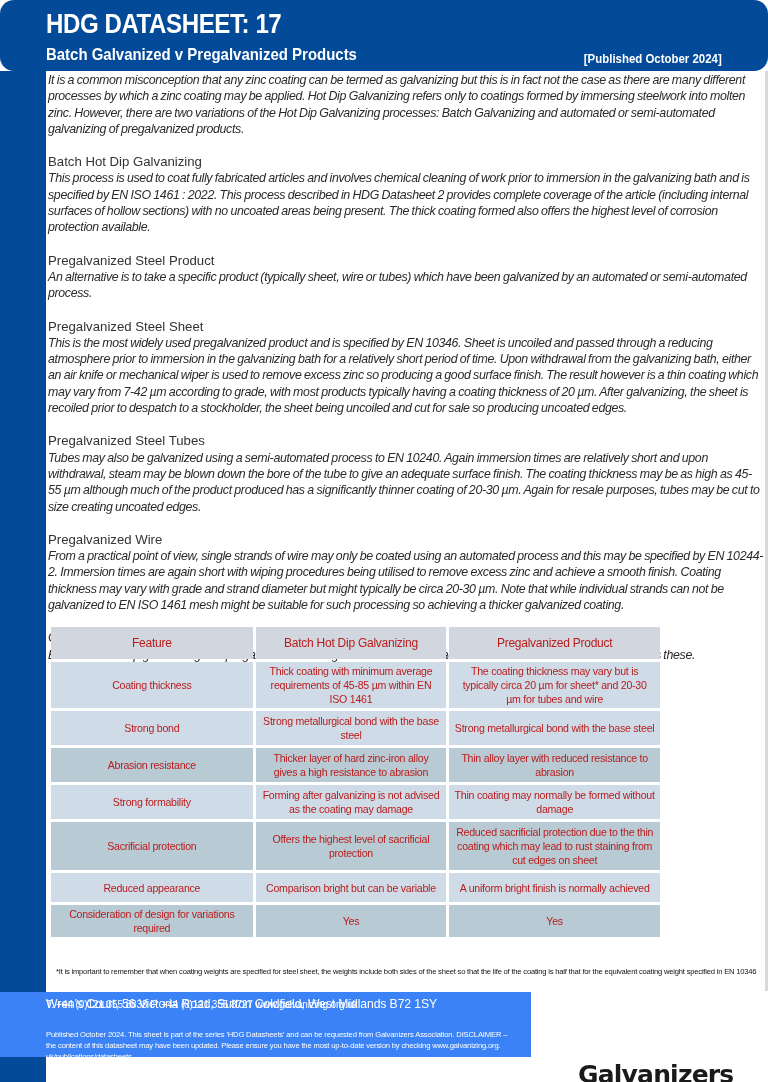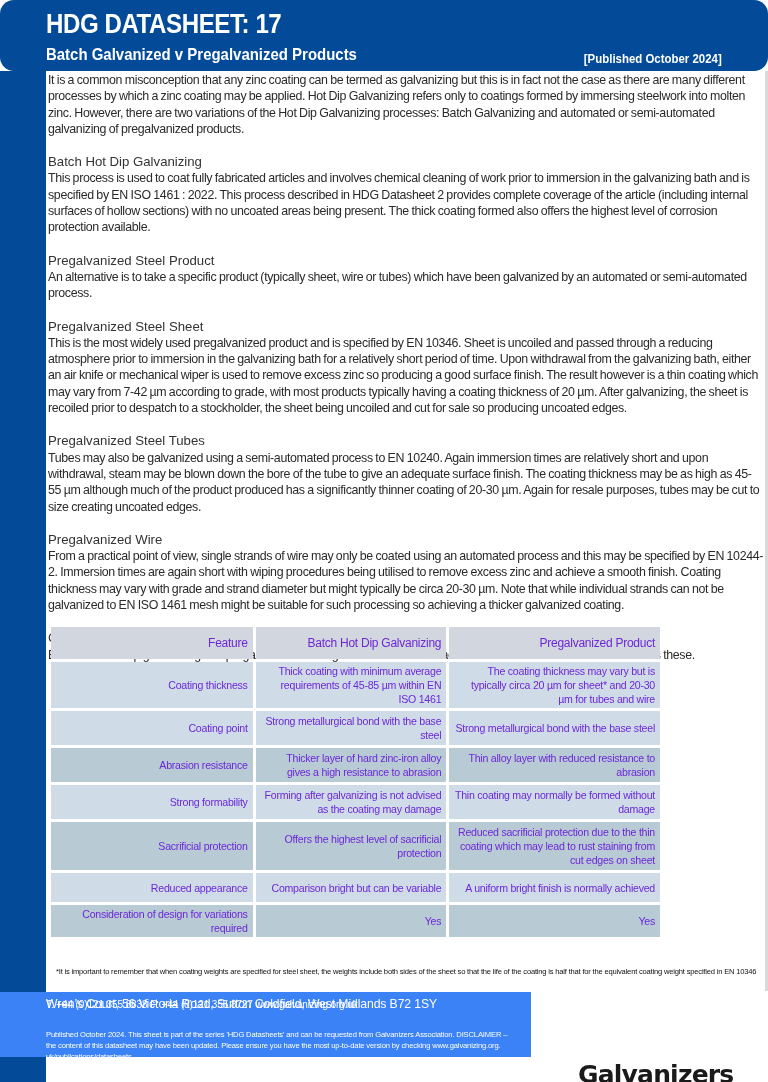--- a/index.html
+++ b/index.html
@@ -37,26 +37,26 @@
   }
   #content {
     position: absolute; left: 48px; top: 72px; width: 716px;
     font-size: 12.4px; line-height: 16.3px;
   }
   .para { margin: 0; transform-origin: left top; }
   .section { margin-top: 17px; }
   .heading {
     font-size: 13.2px; line-height: 16.3px; color: #333;
   }
-  .cond { letter-spacing: -0.35px; word-spacing: -0.5px; }
+  .cond { letter-spacing: -0.35px; word-spacing: -0.5px; font-style: italic; }
   #table-wrap { position: absolute; left: 51px; top: 624px; width: 612px; }
   table { border-collapse: separate; border-spacing: 3px 3px; width: 615px; margin-left: -3px; table-layout: fixed; }
   td, th {
-    font-size: 10.6px; line-height: 14px; font-weight: normal; text-align: right;
-    padding: 2px 5px; vertical-align: middle; color: #6d28d9;
+    font-size: 10.6px; line-height: 14px; font-weight: normal; text-align: center;
+    padding: 2px 5px; vertical-align: middle; color: #b91c1c;
     letter-spacing: -0.25px;
   }
   th { background: #d2d6de; height: 28px; font-size: 12px; }
   tr.light td { background: #cfdce8; margin-top: 9px; }
   tr.dark td { background: #b8cad4; }
   col.c1 { width: 201px; } col.c2 { width: 190px; } col.c3 { width: 210px; }
   #footnote {
     position: absolute; left: 56px; top: 967px; width: 712px;
     font-size: 7.6px; line-height: 9.5px; color: #111; letter-spacing: -0.2px;
   }
@@ -128,21 +128,21 @@
         <th>Pregalvanized Product</th>
       </tr>
     </thead>
     <tbody>
       <tr class="light" style="height:46px">
         <td>Coating thickness</td>
         <td>Thick coating with minimum average requirements of 45-85 µm within EN ISO 1461</td>
         <td>The coating thickness may vary but is typically circa 20 µm for sheet* and 20-30 µm for tubes and wire</td>
       </tr>
       <tr class="light" style="height:34px">
-        <td>Coating point</td>
+        <td>Strong bond</td>
         <td>Strong metallurgical bond with the base steel</td>
         <td>Strong metallurgical bond with the base steel</td>
       </tr>
       <tr class="dark" style="height:34px">
         <td>Abrasion resistance</td>
         <td>Thicker layer of hard zinc-iron alloy gives a high resistance to abrasion</td>
         <td>Thin alloy layer with reduced resistance to abrasion</td>
       </tr>
       <tr class="light" style="height:34px">
         <td>Strong formability</td>

